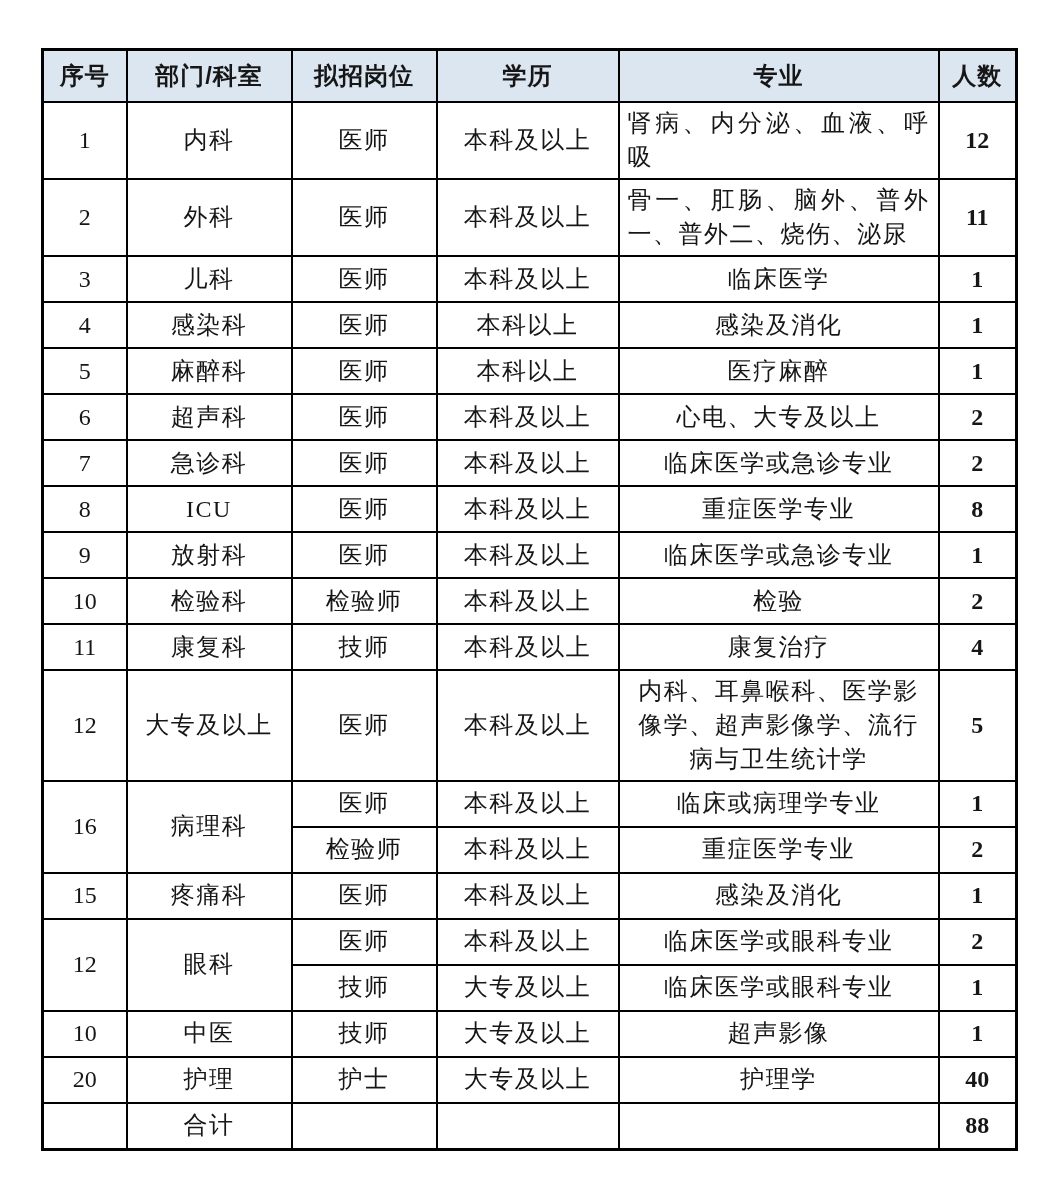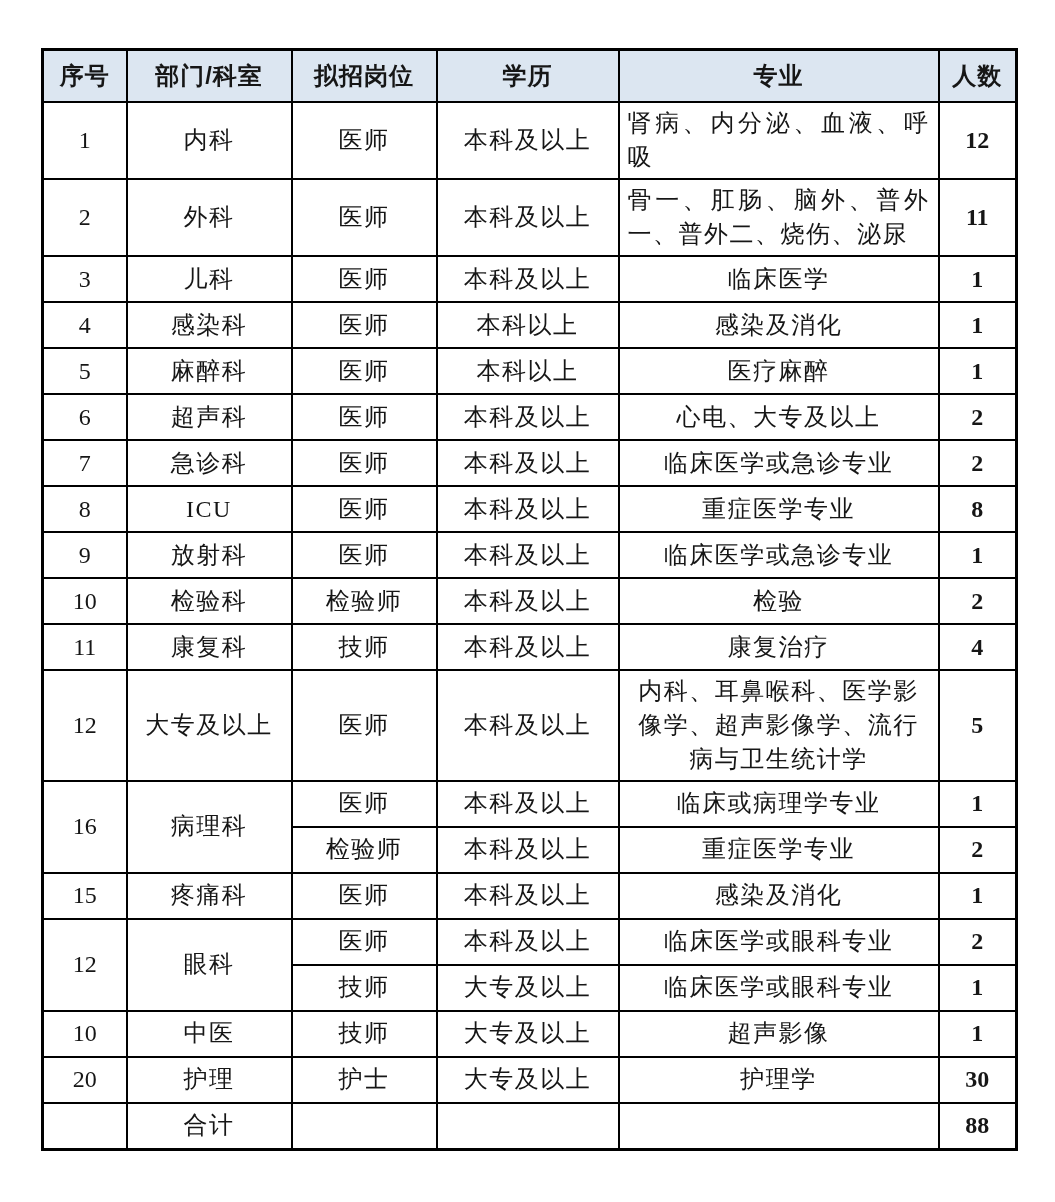--- a/index.html
+++ b/index.html
@@ -214,21 +214,21 @@
           <td class="col-education">大专及以上</td>
           <td class="col-major">超声影像</td>
           <td class="col-count">1</td>
         </tr>
         <tr>
           <td class="col-no">20</td>
           <td class="col-dept">护理</td>
           <td class="col-position">护士</td>
           <td class="col-education">大专及以上</td>
           <td class="col-major">护理学</td>
-          <td class="col-count">30</td>
+          <td class="col-count">40</td>
         </tr>
         <tr>
           <td class="col-no"></td>
           <td class="col-dept">合计</td>
           <td class="col-position"></td>
           <td class="col-education"></td>
           <td class="col-major"></td>
           <td class="col-count">88</td>
         </tr>
       </tbody>

